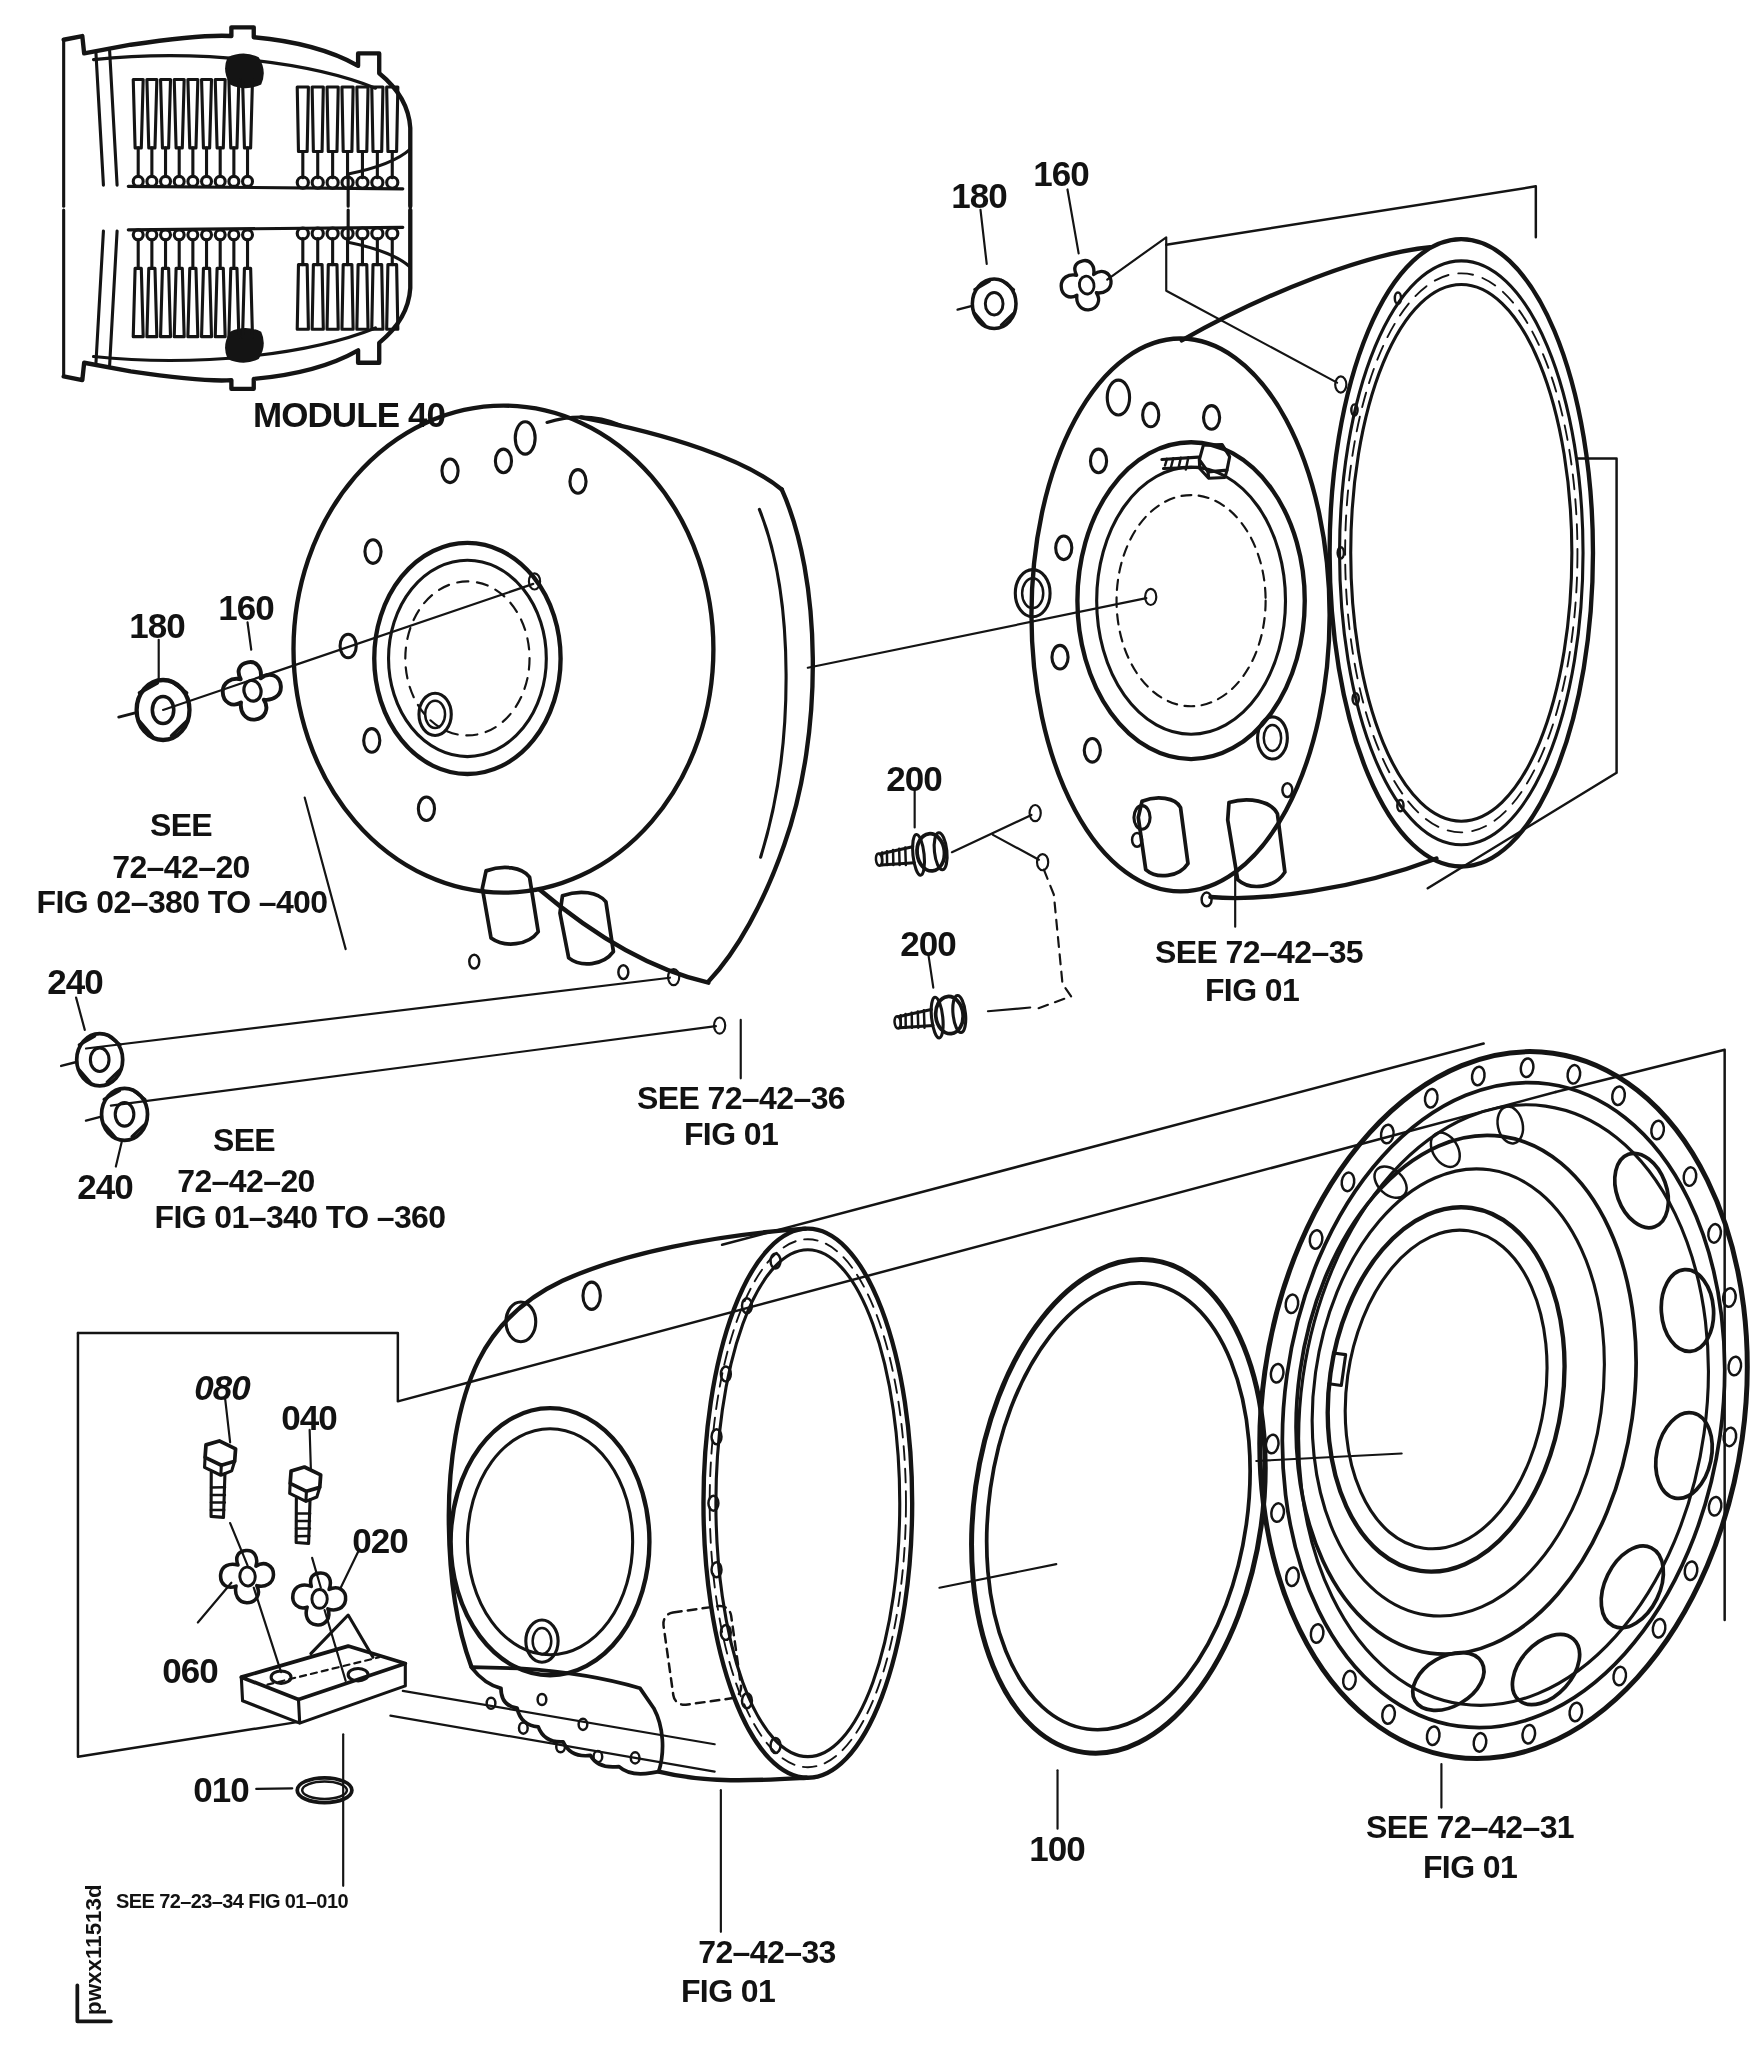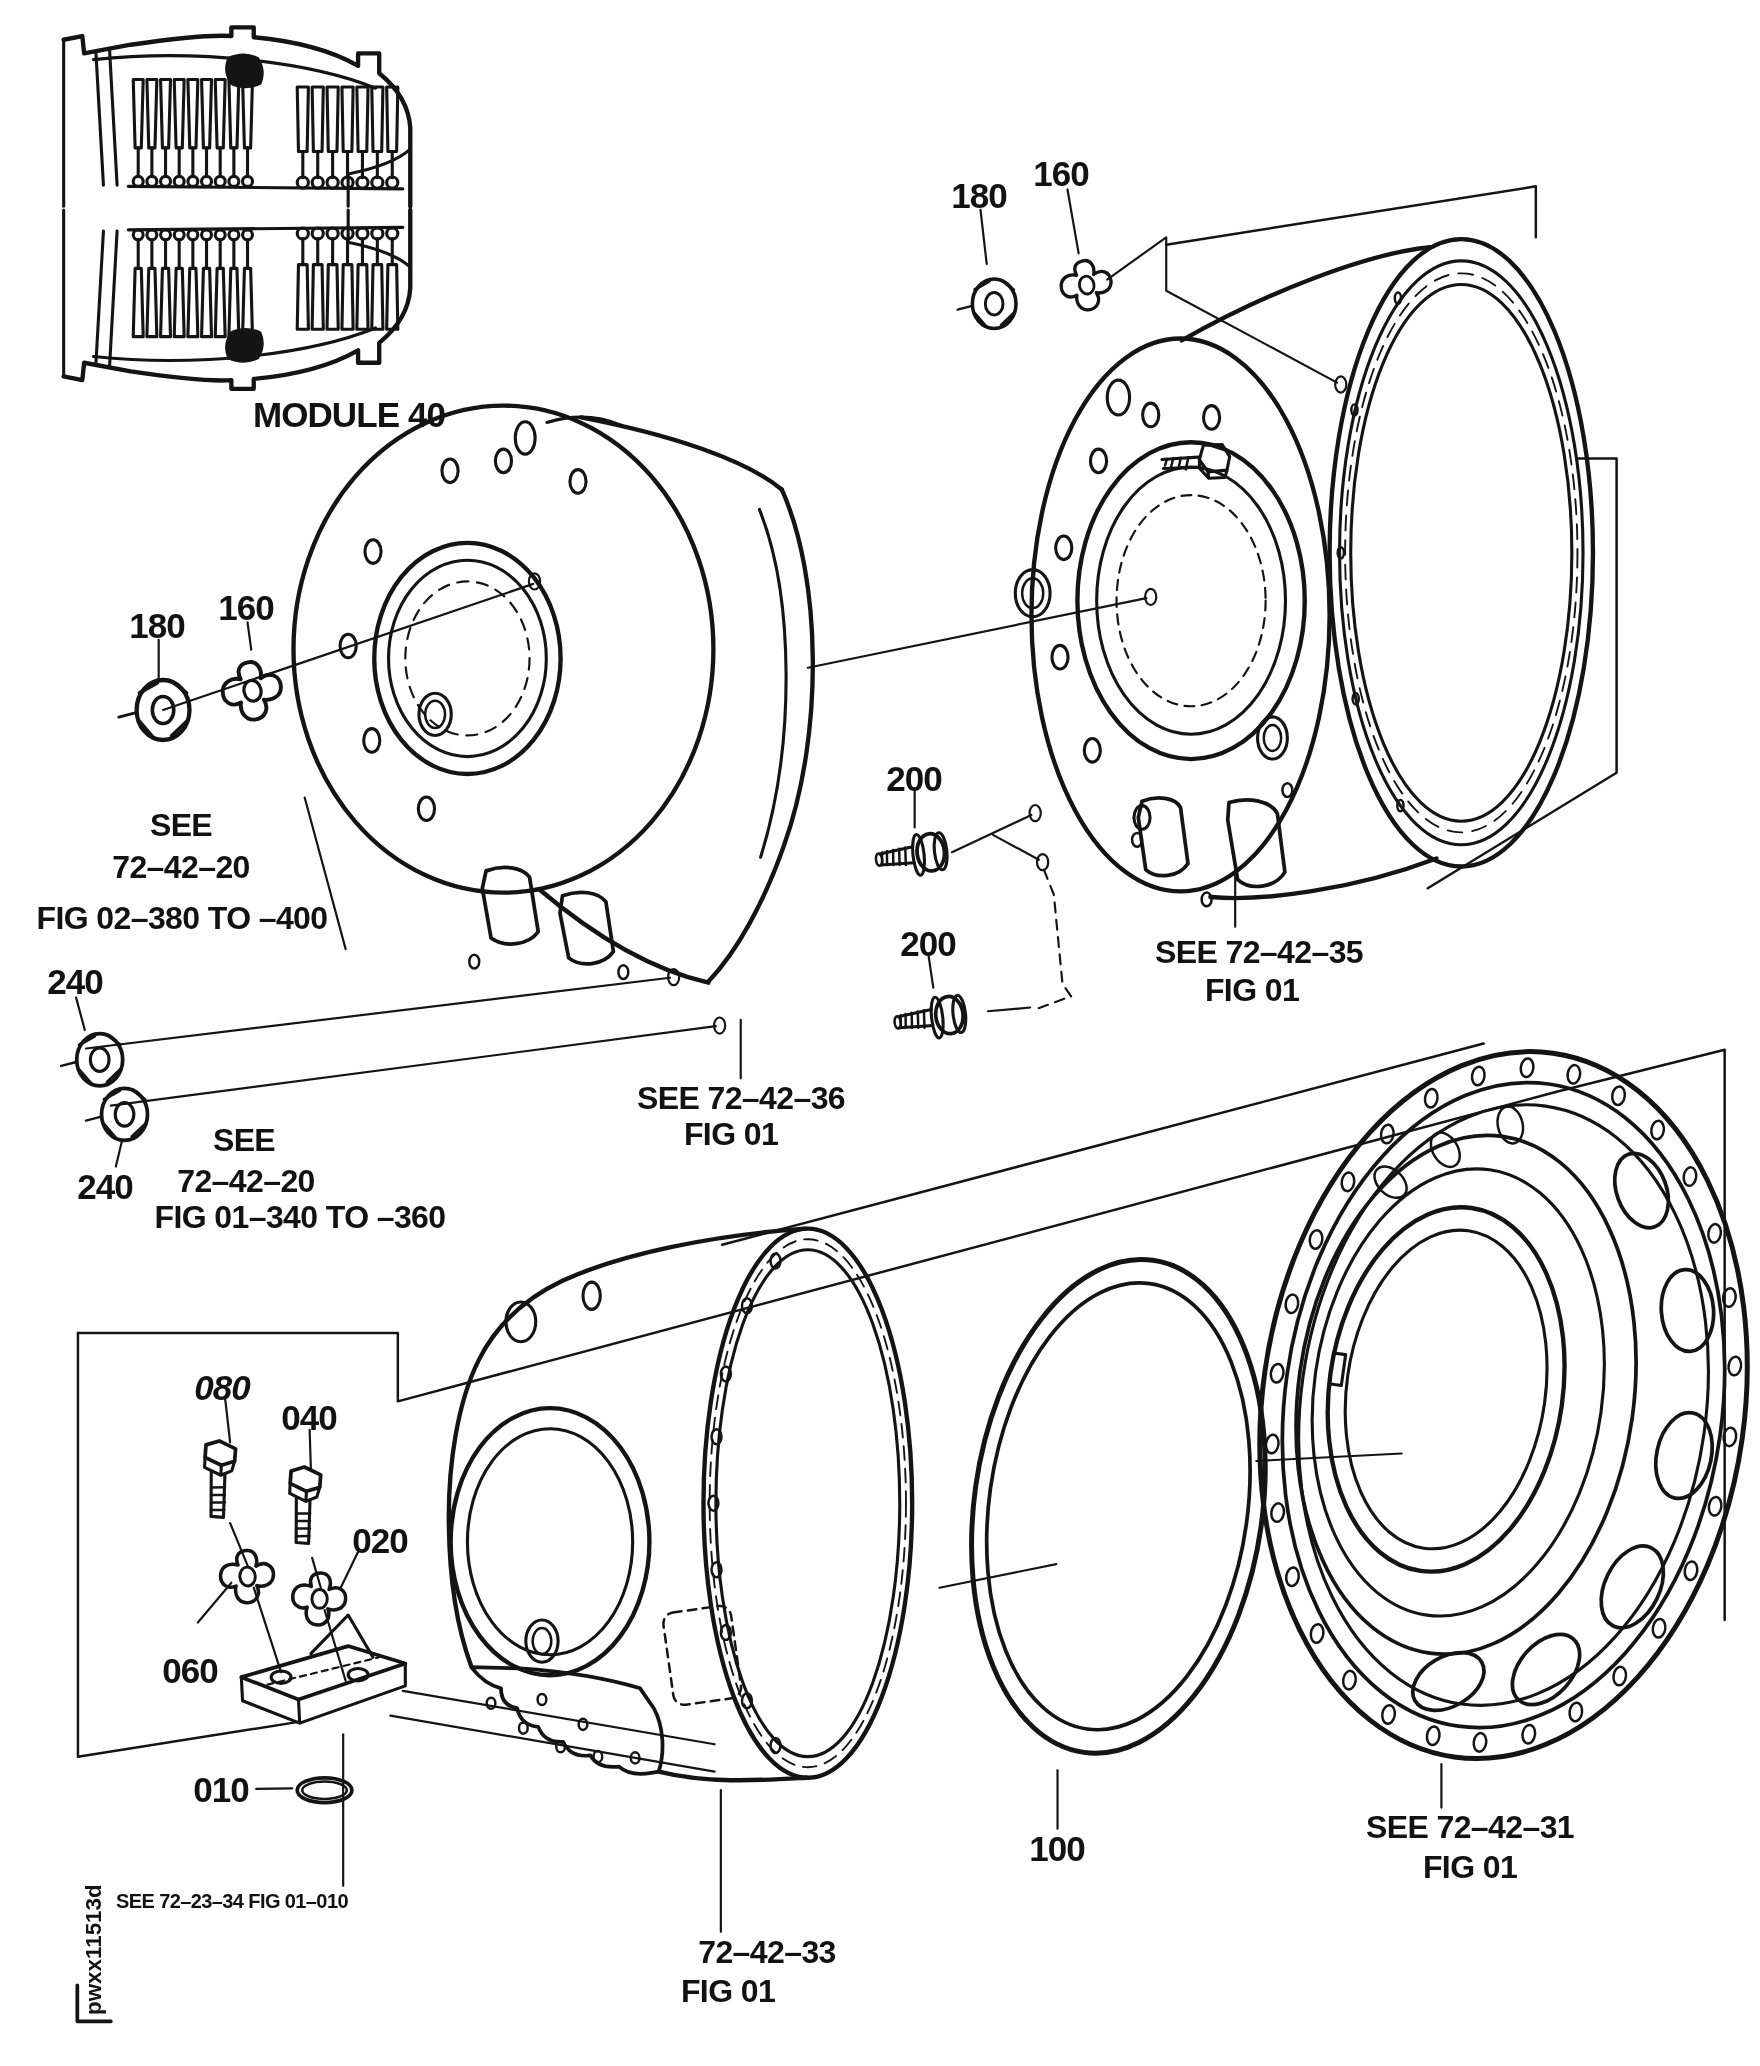--- a/index.html
+++ b/index.html
@@ -377,21 +377,21 @@
   <div class="lb cap" style="left:928px;top:924px;">200</div>
   <div class="lb cap" style="left:1057px;top:1829px;">100</div>
   <div class="lb cap" style="left:222px;top:1368px;font-style:italic;">080</div>
   <div class="lb cap" style="left:309px;top:1398px;text-align:center;">040</div>
   <div class="lb cap" style="left:380px;top:1521px;">020</div>
   <div class="lb cap" style="left:190px;top:1623px;margin-top:28px;">060</div>
   <div class="lb cap" style="left:221px;top:1770px;">010</div>
 
   <div class="lb ref" style="left:181px;top:807px;">SEE</div>
   <div class="lb ref" style="left:181px;top:849px;">72–42–20</div>
-  <div class="lb ref" style="left:182px;top:884px;margin-top:16px;">FIG 02–380 TO –400</div>
+  <div class="lb ref" style="left:182px;top:884px;">FIG 02–380 TO –400</div>
 
   <div class="lb ref" style="left:244px;top:1122px;">SEE</div>
   <div class="lb ref" style="left:246px;top:1163px;">72–42–20</div>
   <div class="lb ref" style="left:300px;top:1199px;">FIG 01–340 TO –360</div>
 
   <div class="lb ref" style="left:741px;top:1080px;">SEE 72–42–36</div>
   <div class="lb ref" style="left:731px;top:1116px;">FIG 01</div>
 
   <div class="lb ref" style="left:1259px;top:934px;">SEE 72–42–35</div>
   <div class="lb ref" style="left:1252px;top:972px;">FIG 01</div>

